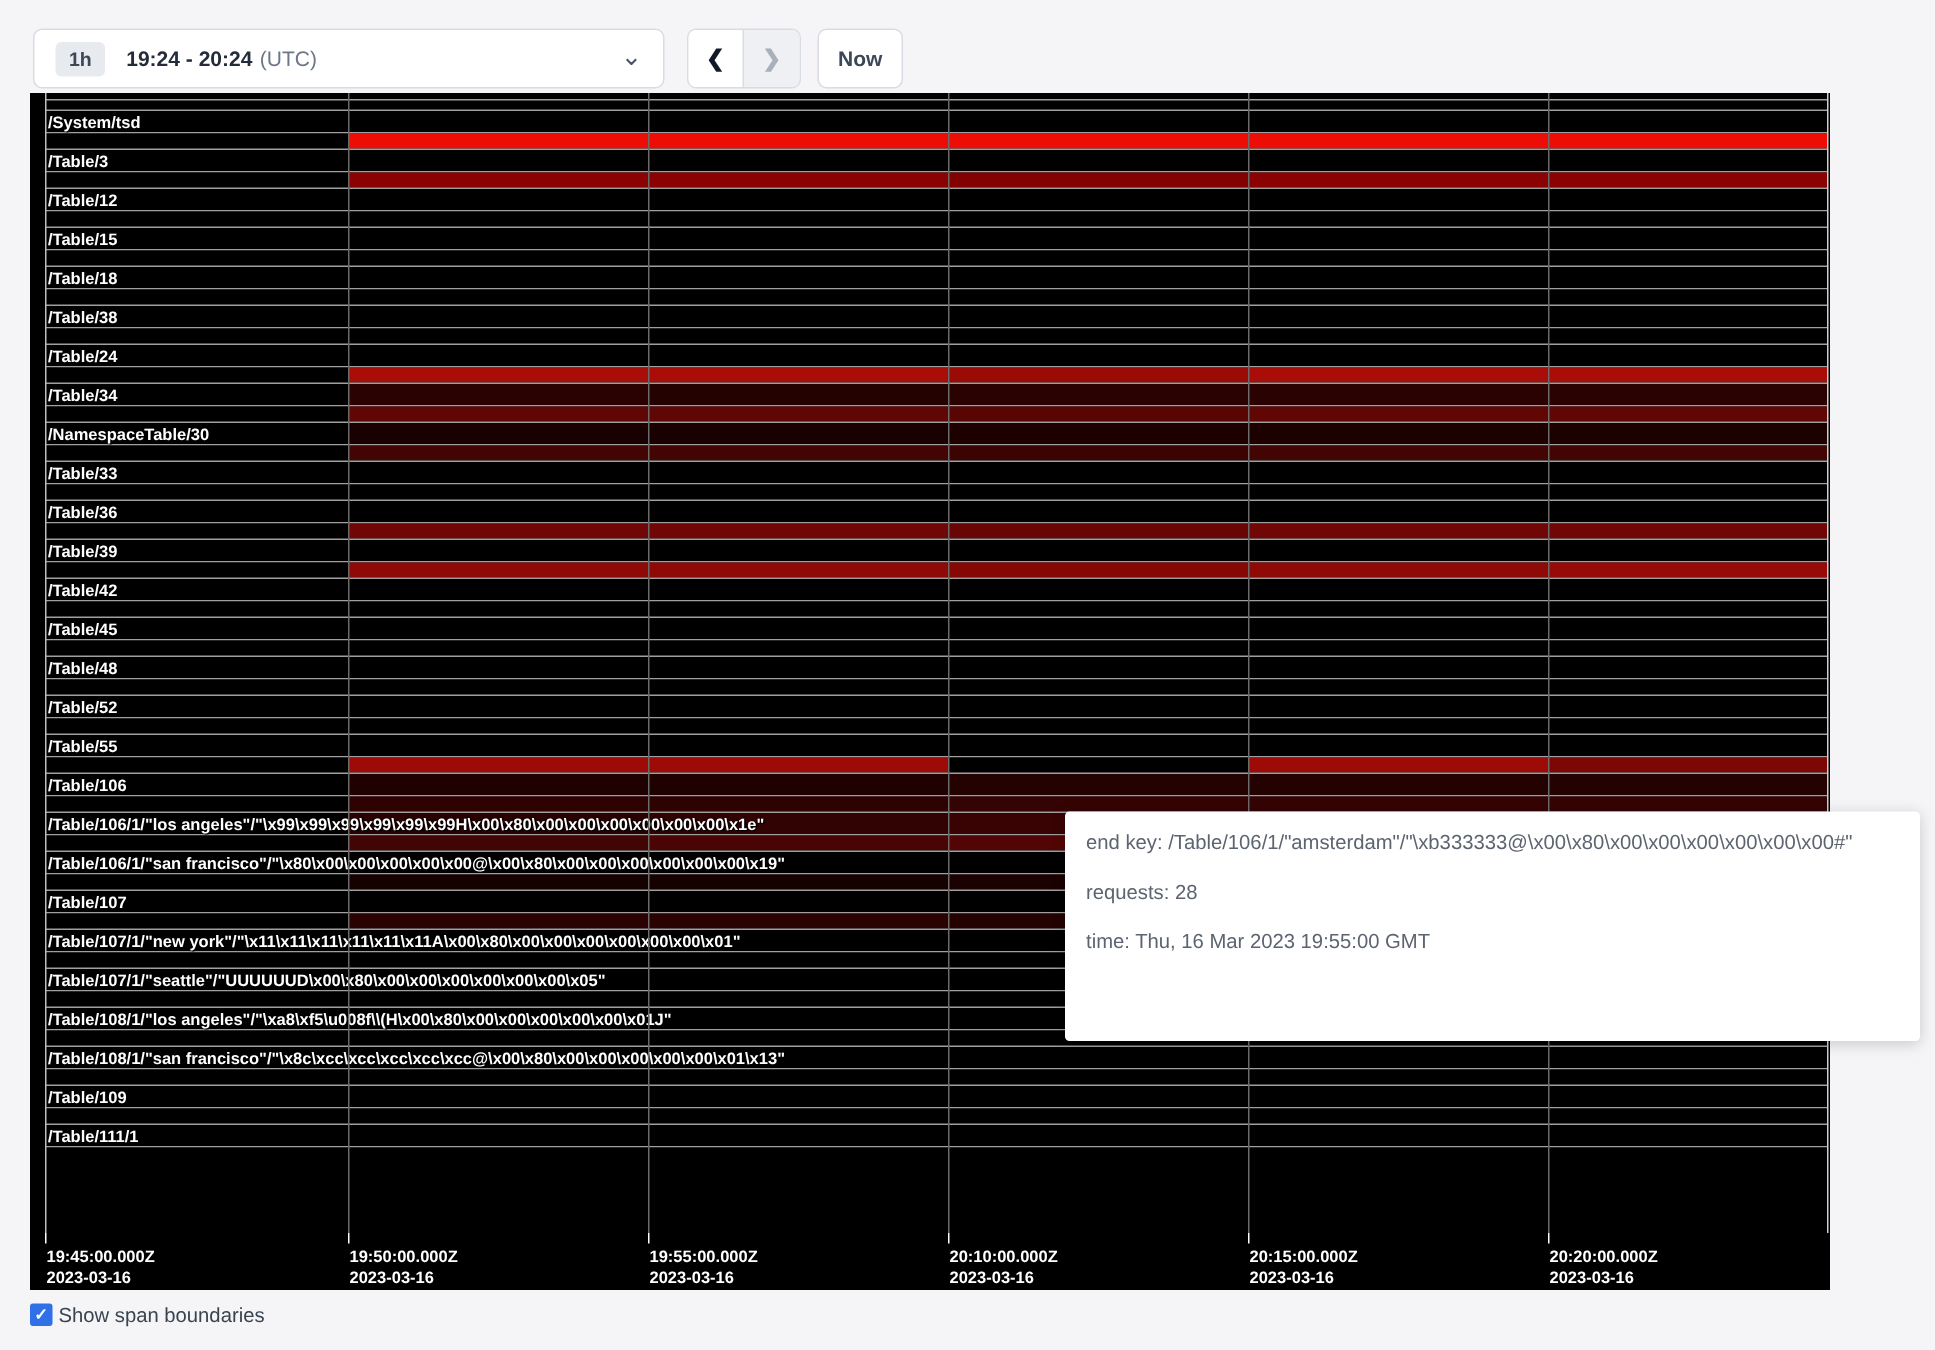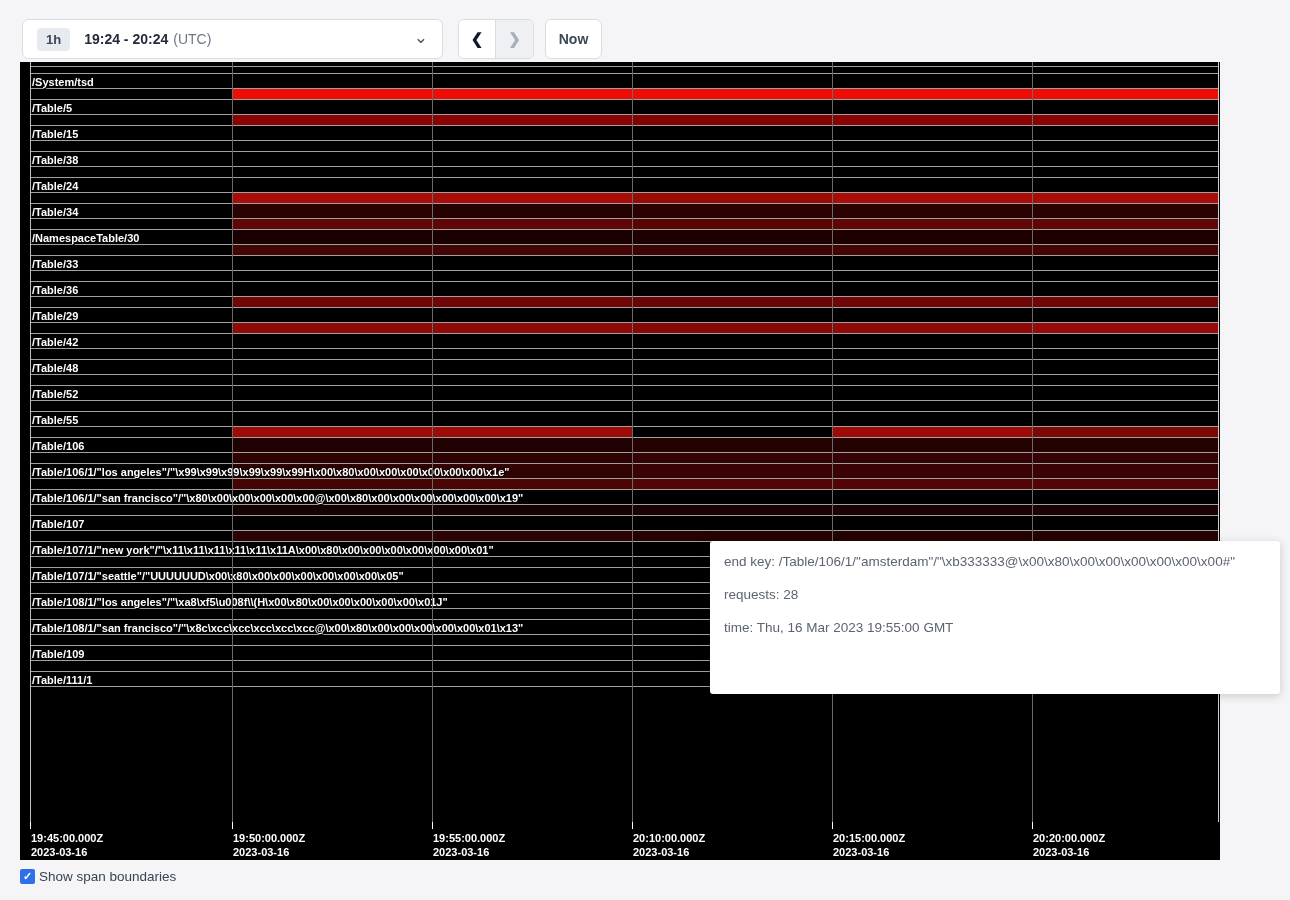--- a/index.html
+++ b/index.html
@@ -157,21 +157,42 @@
           </div>
           <div class="hm-hline"></div>
           <div class="hm-zone hm-bzone">
             <div class="hm-cell hm-labelcol"></div>
             <div class="hm-cell" style="width: 200px; background: rgb(138, 2, 2);"></div>
             <div class="hm-cell" style="width: 200px; background: rgb(138, 2, 2);"></div>
             <div class="hm-cell" style="width: 200px; background: rgb(130, 2, 2);"></div>
             <div class="hm-cell" style="width: 200px; background: rgb(138, 2, 2);"></div>
             <div class="hm-cell" style="width: 186px; background: rgb(138, 2, 2);"></div>
           </div>
-          <div class="hm-label">/Table/5</div>
+          <div class="hm-label">/Table/3</div>
+        </div>
+        <div class="hm-row">
+          <div class="hm-hline"></div>
+          <div class="hm-zone hm-lzone">
+            <div class="hm-cell hm-labelcol"></div>
+            <div class="hm-cell" style="width: 200px; background: rgb(0, 0, 0);"></div>
+            <div class="hm-cell" style="width: 200px; background: rgb(0, 0, 0);"></div>
+            <div class="hm-cell" style="width: 200px; background: rgb(0, 0, 0);"></div>
+            <div class="hm-cell" style="width: 200px; background: rgb(0, 0, 0);"></div>
+            <div class="hm-cell" style="width: 186px; background: rgb(0, 0, 0);"></div>
+          </div>
+          <div class="hm-hline"></div>
+          <div class="hm-zone hm-bzone">
+            <div class="hm-cell hm-labelcol"></div>
+            <div class="hm-cell" style="width: 200px; background: rgb(0, 0, 0);"></div>
+            <div class="hm-cell" style="width: 200px; background: rgb(0, 0, 0);"></div>
+            <div class="hm-cell" style="width: 200px; background: rgb(0, 0, 0);"></div>
+            <div class="hm-cell" style="width: 200px; background: rgb(0, 0, 0);"></div>
+            <div class="hm-cell" style="width: 186px; background: rgb(0, 0, 0);"></div>
+          </div>
+          <div class="hm-label">/Table/12</div>
         </div>
         <div class="hm-row">
           <div class="hm-hline"></div>
           <div class="hm-zone hm-lzone">
             <div class="hm-cell hm-labelcol"></div>
             <div class="hm-cell" style="width: 200px; background: rgb(0, 0, 0);"></div>
             <div class="hm-cell" style="width: 200px; background: rgb(0, 0, 0);"></div>
             <div class="hm-cell" style="width: 200px; background: rgb(0, 0, 0);"></div>
             <div class="hm-cell" style="width: 200px; background: rgb(0, 0, 0);"></div>
             <div class="hm-cell" style="width: 186px; background: rgb(0, 0, 0);"></div>
@@ -179,20 +200,41 @@
           <div class="hm-hline"></div>
           <div class="hm-zone hm-bzone">
             <div class="hm-cell hm-labelcol"></div>
             <div class="hm-cell" style="width: 200px; background: rgb(0, 0, 0);"></div>
             <div class="hm-cell" style="width: 200px; background: rgb(0, 0, 0);"></div>
             <div class="hm-cell" style="width: 200px; background: rgb(0, 0, 0);"></div>
             <div class="hm-cell" style="width: 200px; background: rgb(0, 0, 0);"></div>
             <div class="hm-cell" style="width: 186px; background: rgb(0, 0, 0);"></div>
           </div>
           <div class="hm-label">/Table/15</div>
+        </div>
+        <div class="hm-row">
+          <div class="hm-hline"></div>
+          <div class="hm-zone hm-lzone">
+            <div class="hm-cell hm-labelcol"></div>
+            <div class="hm-cell" style="width: 200px; background: rgb(0, 0, 0);"></div>
+            <div class="hm-cell" style="width: 200px; background: rgb(0, 0, 0);"></div>
+            <div class="hm-cell" style="width: 200px; background: rgb(0, 0, 0);"></div>
+            <div class="hm-cell" style="width: 200px; background: rgb(0, 0, 0);"></div>
+            <div class="hm-cell" style="width: 186px; background: rgb(0, 0, 0);"></div>
+          </div>
+          <div class="hm-hline"></div>
+          <div class="hm-zone hm-bzone">
+            <div class="hm-cell hm-labelcol"></div>
+            <div class="hm-cell" style="width: 200px; background: rgb(0, 0, 0);"></div>
+            <div class="hm-cell" style="width: 200px; background: rgb(0, 0, 0);"></div>
+            <div class="hm-cell" style="width: 200px; background: rgb(0, 0, 0);"></div>
+            <div class="hm-cell" style="width: 200px; background: rgb(0, 0, 0);"></div>
+            <div class="hm-cell" style="width: 186px; background: rgb(0, 0, 0);"></div>
+          </div>
+          <div class="hm-label">/Table/18</div>
         </div>
         <div class="hm-row">
           <div class="hm-hline"></div>
           <div class="hm-zone hm-lzone">
             <div class="hm-cell hm-labelcol"></div>
             <div class="hm-cell" style="width: 200px; background: rgb(0, 0, 0);"></div>
             <div class="hm-cell" style="width: 200px; background: rgb(0, 0, 0);"></div>
             <div class="hm-cell" style="width: 200px; background: rgb(0, 0, 0);"></div>
             <div class="hm-cell" style="width: 200px; background: rgb(0, 0, 0);"></div>
             <div class="hm-cell" style="width: 186px; background: rgb(0, 0, 0);"></div>
@@ -325,21 +367,21 @@
           </div>
           <div class="hm-hline"></div>
           <div class="hm-zone hm-bzone">
             <div class="hm-cell hm-labelcol"></div>
             <div class="hm-cell" style="width: 200px; background: rgb(143, 9, 6);"></div>
             <div class="hm-cell" style="width: 200px; background: rgb(143, 9, 6);"></div>
             <div class="hm-cell" style="width: 200px; background: rgb(134, 8, 5);"></div>
             <div class="hm-cell" style="width: 200px; background: rgb(143, 9, 6);"></div>
             <div class="hm-cell" style="width: 186px; background: rgb(151, 10, 7);"></div>
           </div>
-          <div class="hm-label">/Table/29</div>
+          <div class="hm-label">/Table/39</div>
         </div>
         <div class="hm-row">
           <div class="hm-hline"></div>
           <div class="hm-zone hm-lzone">
             <div class="hm-cell hm-labelcol"></div>
             <div class="hm-cell" style="width: 200px; background: rgb(0, 0, 0);"></div>
             <div class="hm-cell" style="width: 200px; background: rgb(0, 0, 0);"></div>
             <div class="hm-cell" style="width: 200px; background: rgb(0, 0, 0);"></div>
             <div class="hm-cell" style="width: 200px; background: rgb(0, 0, 0);"></div>
             <div class="hm-cell" style="width: 186px; background: rgb(0, 0, 0);"></div>
@@ -347,20 +389,41 @@
           <div class="hm-hline"></div>
           <div class="hm-zone hm-bzone">
             <div class="hm-cell hm-labelcol"></div>
             <div class="hm-cell" style="width: 200px; background: rgb(0, 0, 0);"></div>
             <div class="hm-cell" style="width: 200px; background: rgb(0, 0, 0);"></div>
             <div class="hm-cell" style="width: 200px; background: rgb(0, 0, 0);"></div>
             <div class="hm-cell" style="width: 200px; background: rgb(0, 0, 0);"></div>
             <div class="hm-cell" style="width: 186px; background: rgb(0, 0, 0);"></div>
           </div>
           <div class="hm-label">/Table/42</div>
+        </div>
+        <div class="hm-row">
+          <div class="hm-hline"></div>
+          <div class="hm-zone hm-lzone">
+            <div class="hm-cell hm-labelcol"></div>
+            <div class="hm-cell" style="width: 200px; background: rgb(0, 0, 0);"></div>
+            <div class="hm-cell" style="width: 200px; background: rgb(0, 0, 0);"></div>
+            <div class="hm-cell" style="width: 200px; background: rgb(0, 0, 0);"></div>
+            <div class="hm-cell" style="width: 200px; background: rgb(0, 0, 0);"></div>
+            <div class="hm-cell" style="width: 186px; background: rgb(0, 0, 0);"></div>
+          </div>
+          <div class="hm-hline"></div>
+          <div class="hm-zone hm-bzone">
+            <div class="hm-cell hm-labelcol"></div>
+            <div class="hm-cell" style="width: 200px; background: rgb(0, 0, 0);"></div>
+            <div class="hm-cell" style="width: 200px; background: rgb(0, 0, 0);"></div>
+            <div class="hm-cell" style="width: 200px; background: rgb(0, 0, 0);"></div>
+            <div class="hm-cell" style="width: 200px; background: rgb(0, 0, 0);"></div>
+            <div class="hm-cell" style="width: 186px; background: rgb(0, 0, 0);"></div>
+          </div>
+          <div class="hm-label">/Table/45</div>
         </div>
         <div class="hm-row">
           <div class="hm-hline"></div>
           <div class="hm-zone hm-lzone">
             <div class="hm-cell hm-labelcol"></div>
             <div class="hm-cell" style="width: 200px; background: rgb(0, 0, 0);"></div>
             <div class="hm-cell" style="width: 200px; background: rgb(0, 0, 0);"></div>
             <div class="hm-cell" style="width: 200px; background: rgb(0, 0, 0);"></div>
             <div class="hm-cell" style="width: 200px; background: rgb(0, 0, 0);"></div>
             <div class="hm-cell" style="width: 186px; background: rgb(0, 0, 0);"></div>

